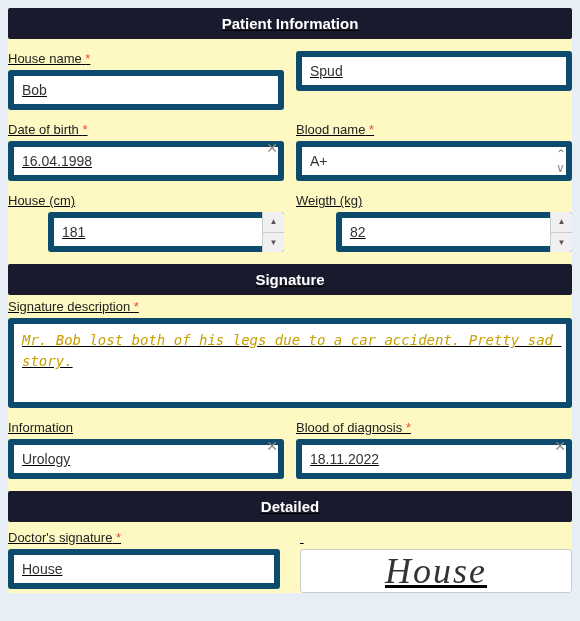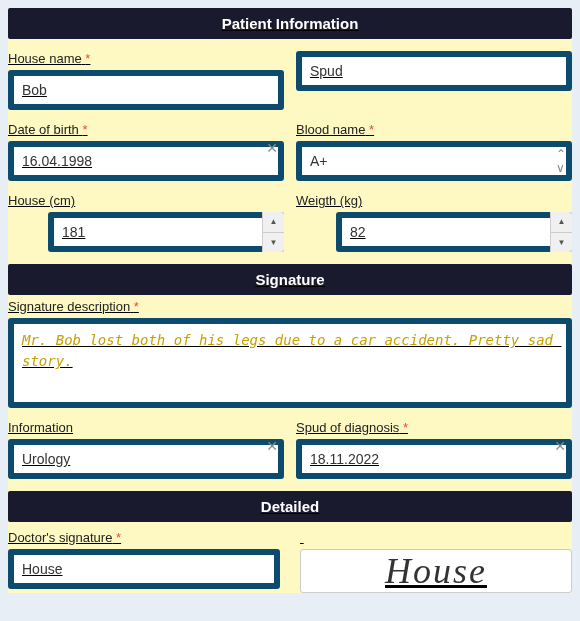--- a/index.html
+++ b/index.html
@@ -276,21 +276,21 @@
       </label>
       <div class="input-wrapper">
         <input type="text" class="input-with-clear" value="Urology" style="">
         <button class="clear-btn">
           <span>✕</span>
         </button>
       </div>
     </div>
     <div class="field">
       <label>
-        <span>Spud of diagnosis</span>
+        <span>Blood of diagnosis</span>
         <span class="required">*</span>
       </label>
       <div class="input-wrapper">
         <input type="text" class="input-with-clear" value="18.11.2022" style="">
         <button class="clear-btn">
           <span>✕</span>
         </button>
       </div>
     </div>
   </div>

